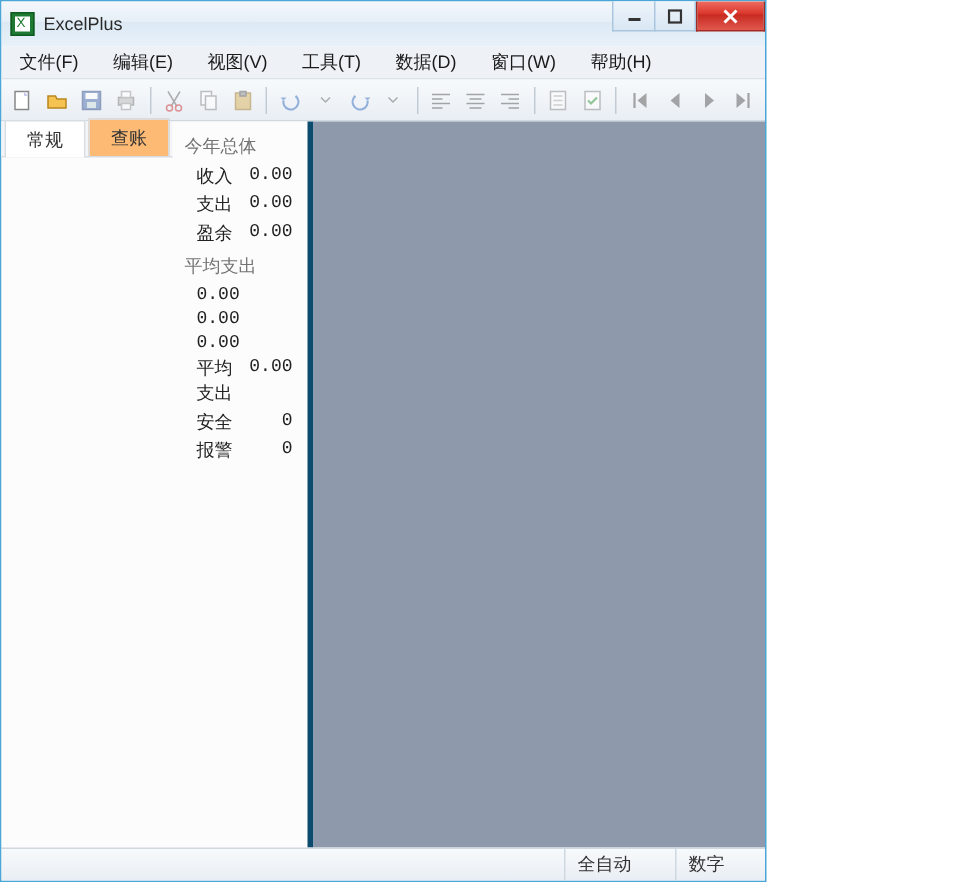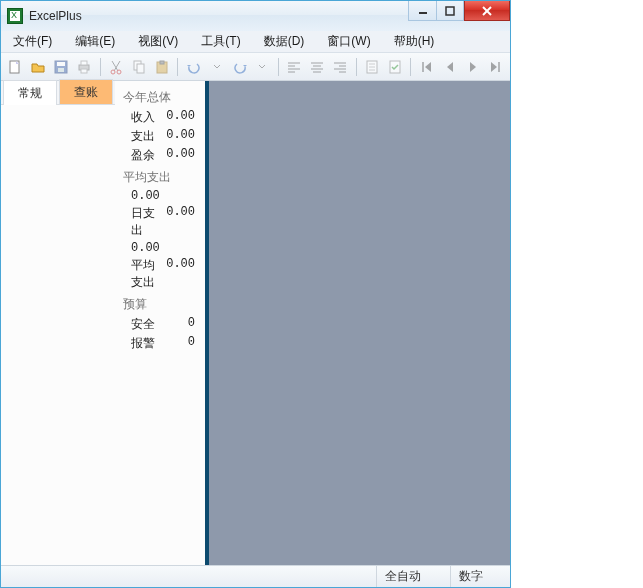--- a/index.html
+++ b/index.html
@@ -244,33 +244,31 @@
         <div class="row">
             <span class="label">盈余</span>
             <span class="value">0.00</span>
           </div>
 
         <div class="group-header">平均支出</div>
         <div class="row">
             <span class="value">0.00</span>
           </div>
         <div class="row">
-            <span class="label">日支出</span>
             <span class="value">0.00</span>
           </div>
 
         <div class="row">
             <span class="value">0.00</span>
           </div>
         <div class="row">
             <span class="label">平均支出</span>
             <span class="value">0.00</span>
           </div>
 
-        <div class="group-header">预算</div>
         <div class="row">
             <span class="label">安全</span>
             <span class="value">0</span>
           </div>
         <div class="row">
             <span class="label">报警</span>
             <span class="value">0</span>
           </div>
 
       </div>

